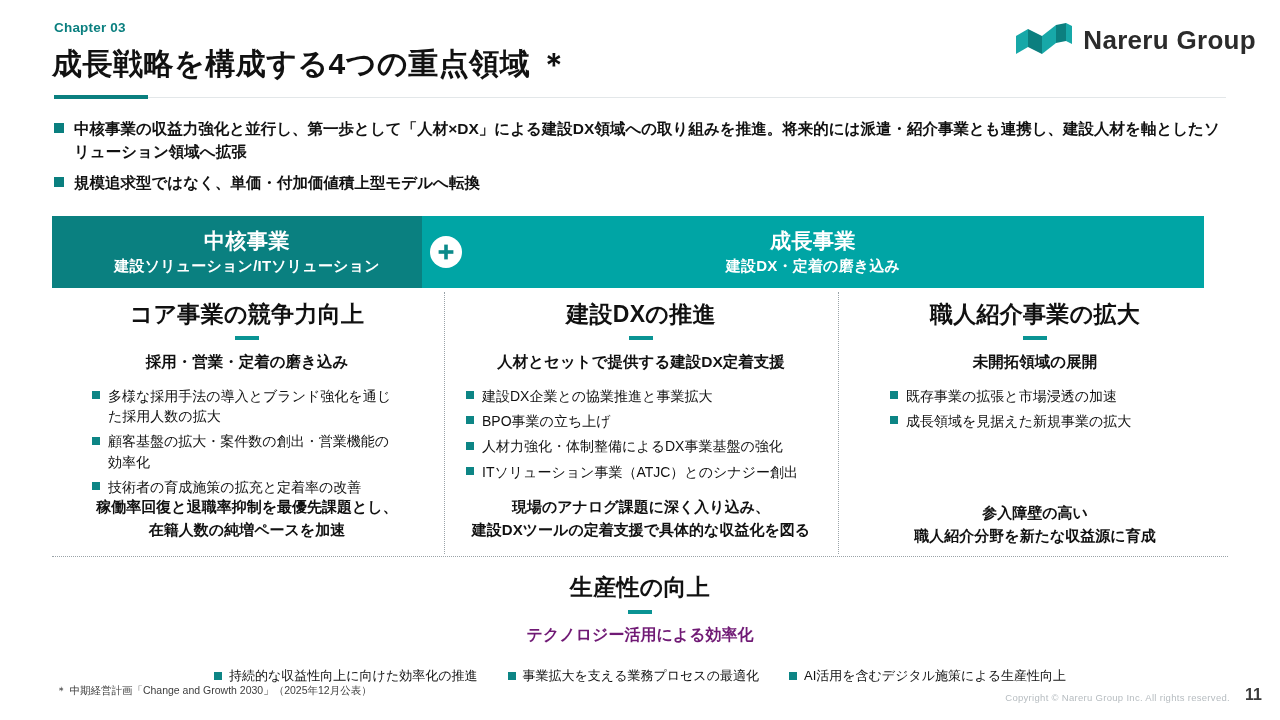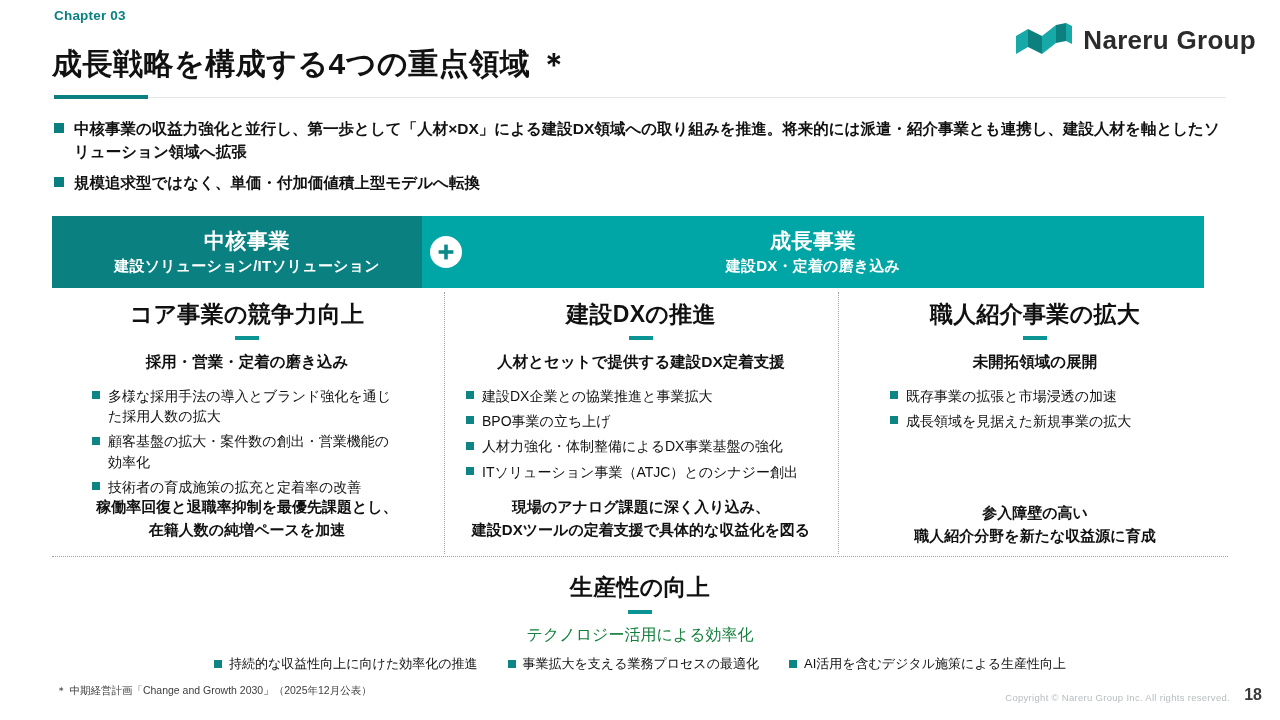--- a/index.html
+++ b/index.html
@@ -8,21 +8,21 @@
     font-family:"Liberation Sans","DejaVu Sans",sans-serif;
     background:#ffffff;
     color:#1a1a1a;
     position:relative;
     overflow:hidden;
   }
 
   
   #header { position:absolute; left:0; top:0; width:1280px; height:104px; }
   #chapter-label {
-    position:absolute; left:54px; top:8px;
+    position:absolute; left:54px; top:20px;
     font-size:13.5px; font-weight:bold; color:#0a7f7f; letter-spacing:.2px;
   }
   #page-title {
     position:absolute; left:52px; top:44px;
     font-size:30px; font-weight:bold; color:#111; letter-spacing:.5px;
     white-space:nowrap;
   }
   #title-rule-accent { position:absolute; left:54px; top:95px; width:94px; height:4px; background:#0a7f7f; }
   #title-rule-rest   { position:absolute; left:148px; top:96.5px; width:1078px; height:1.5px; background:#e3e7e9; }
 
@@ -92,21 +92,21 @@
     font-size:15px; font-weight:bold; line-height:1.5; color:#111; text-align:center;
   }
   #col-1-foot { top:196px; }
   #col-2-foot { top:196px; }
   #col-3-foot { top:196px;margin-top:6px; }
 
   
   #bottom { position:absolute; left:52px; top:572px; width:1176px; text-align:center; }
   #bottom-title { font-size:23px; font-weight:bold; color:#111; letter-spacing:.3px; }
   #bottom-dash { width:24px; height:4px; background:#0a9494; margin:7px auto 11px; }
-  #bottom-sub { font-size:16px; font-weight:normal; color:#15803d; margin-bottom:9px; }
+  #bottom-sub { font-size:16px; font-weight:bold; color:#701a75; margin-bottom:21px; }
   #bottom-items { display:flex; justify-content:center; align-items:center; gap:30px; }
   .bot-item { display:flex; align-items:center; }
   .bot-mark { width:8px; height:8px; background:#0d8585; flex:0 0 8px; margin-right:7px; }
   .bot-text { font-size:13px; color:#111; white-space:nowrap; }
 
   
   #footnote {
     position:absolute; left:56px; top:684px;
     font-size:10.5px; color:#3d3d3d; white-space:nowrap;
   }
@@ -250,13 +250,13 @@
     </div>
     <div class="bot-item">
       <span class="bot-mark"></span>
       <span class="bot-text">AI活用を含むデジタル施策による生産性向上</span>
     </div>
   </div>
 </div>
 
 <div id="footnote">＊ 中期経営計画「Change and Growth 2030」（2025年12月公表）</div>
 <div id="copyright">Copyright © Nareru Group Inc. All rights reserved.</div>
-<div id="page-number">18</div>
+<div id="page-number">11</div>
 
 </body></html>

